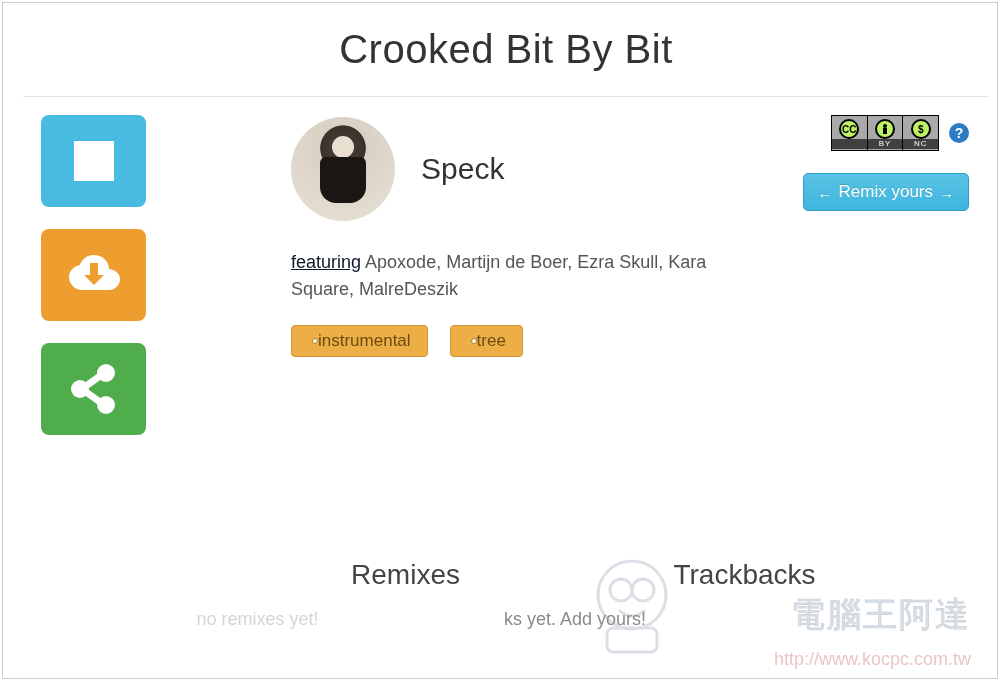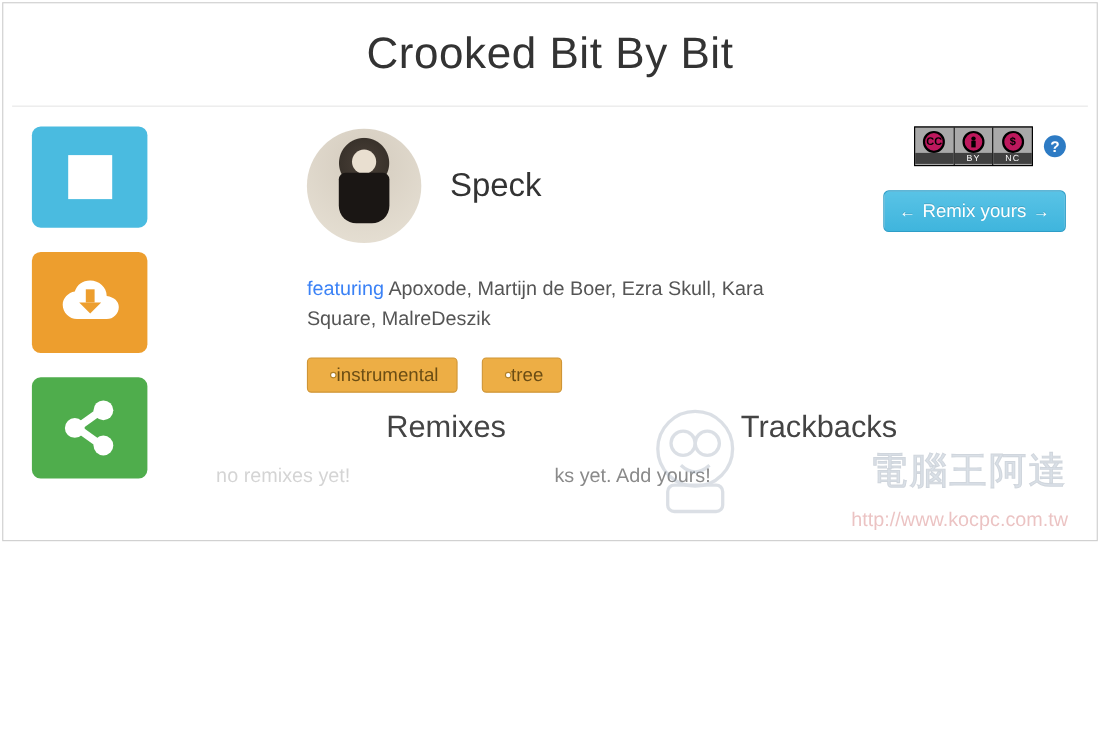--- a/index.html
+++ b/index.html
@@ -8,23 +8,23 @@
     background: #ffffff;
     width: 1000px;
     height: 681px;
     overflow: hidden;
     position: relative;
   }
   .frame {
     border: 1px solid #ccc;
     margin: 2px;
     width: 996px;
-    height: 490px;
+    height: 677px;
     position: relative;
-    padding: 10px 8px 0 8px;
+    padding: 10px 8px 0 20px;
   }
   .title {
     text-align: center;
     font-size: 40px;
     font-weight: 500;
     color: #333;
     margin-top: 14px;
     margin-bottom: 24px;
     letter-spacing: 0.5px;
   }
@@ -98,21 +98,21 @@
     font-size: 30px;
     color: #333;
   }
   .featuring {
     margin-top: 28px;
     font-size: 18px;
     color: #555;
     line-height: 1.5;
     max-width: 480px;
   }
-  .featuring .label { color: #3b82f6; }
+  .featuring .label { color: #0f172a; text-decoration: underline; }
   .tags {
     margin-top: 22px;
     display: flex;
     gap: 22px;
   }
   .tag {
     background: #edae45;
     border: 1px solid #cf9536;
     border-radius: 4px;
     padding: 5px 16px 5px 20px;
@@ -151,21 +151,21 @@
     flex-direction:column;
     align-items:center;
     justify-content:center;
     background:#a9a9a9;
     border-right:1px solid #000;
     position:relative;
   }
   .cc-cell:last-child{border-right:none;}
   .cc-cell .circ{
     width:20px;height:20px;border:2px solid #000;border-radius:50%;
-    background:#be185d;display:flex;align-items:center;justify-content:center;
+    background:#bef264;display:flex;align-items:center;justify-content:center;
     font-size:10px;font-weight:bold;color:#000;margin-top:2px;
   }
   .cc-cell .lbl{
     background:#404040;color:#fff;font-size:8px;letter-spacing:1px;
     width:100%;text-align:center;line-height:10px;height:10px;
   }
   .help-icon {
     width: 20px; height: 20px;
     border-radius: 50%;
     background: #2d7bc4;

